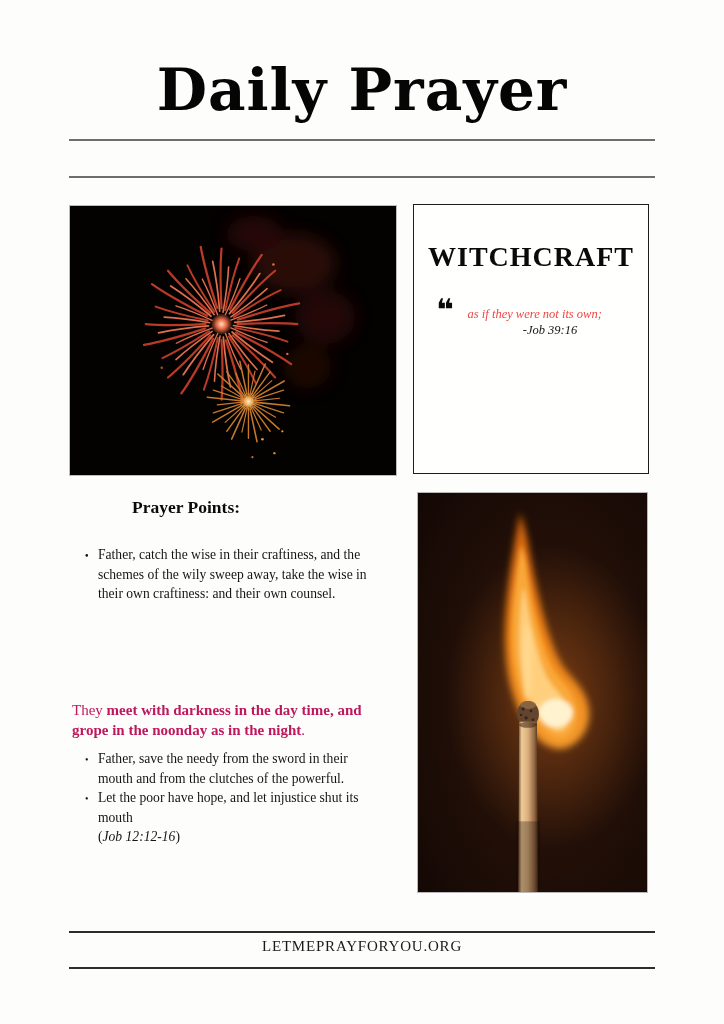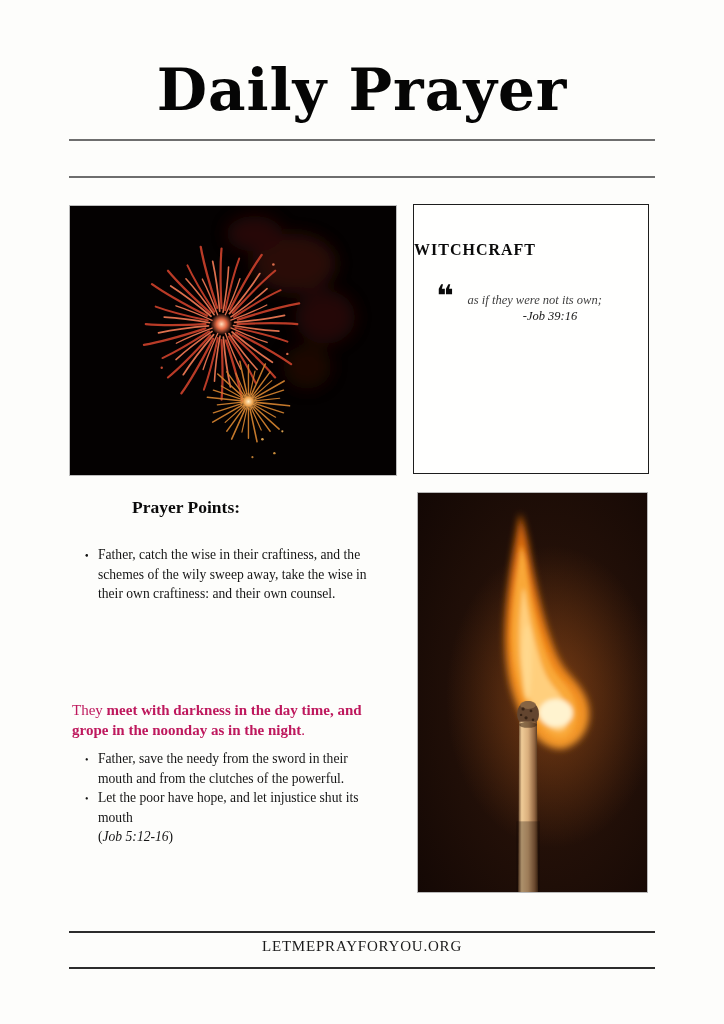--- a/index.html
+++ b/index.html
@@ -27,31 +27,31 @@
   .fireworks-fig{
     position:absolute;left:69px;top:205px;width:328px;height:271px;
     background:#040101;border:1px solid #bdbdbd;box-sizing:border-box;
   }
   .fireworks-fig svg,.match-fig svg{display:block;width:100%;height:100%;}
   .feature-box{
     position:absolute;left:413px;top:204px;width:236px;height:270px;
     background:#fffffe;border:1.6px solid #1d1d1d;box-sizing:border-box;
   }
   .feature-title{
-    margin-top:36px;font-weight:bold;font-size:16px;
+    margin-top:36px;text-align:center;font-weight:bold;font-size:28px;
     letter-spacing:1px;color:#0a0a0a;
   }
   .quote-row{display:flex;align-items:flex-start;margin:24px 0 0 22px;}
   .quote-mark{
     font-family:"DejaVu Sans",sans-serif;font-weight:bold;
     font-size:30px;line-height:26px;color:#0a0a0a;flex:0 0 auto;
   }
   .quote-text{
     font-style:italic;font-size:12.5px;line-height:16px;
-    margin:9px 6px 0 14px;color:#404040;
+    margin:9px 6px 0 14px;color:#ef4444;
   }
   .quote-ref{
     text-align:center;padding-left:38px;
     font-style:italic;font-size:12.5px;color:#161616;
   }
   
   .prayer-heading{
     position:absolute;left:88px;top:497px;
     font-size:17.5px;font-weight:bold;color:#0a0a0a;margin-left:44px;
   }
@@ -210,21 +210,21 @@
   <p class="verse"><span>They </span><span class="b">meet with darkness in the day time, and grope in the noonday as in the night</span><span>.</span></p>
 
   <ul class="plist plist-2">
     <li>
       <span class="marker">•</span>
       <span>Father, save the needy from the sword in their mouth and from the clutches of the powerful.</span>
     </li>
     <li>
       <span class="marker">•</span>
       <span>Let the poor have hope, and let injustice shut its mouth</span><br>
-      <span><span>(</span><span class="ref-italic">Job 5:12-16</span><span>)</span></span>
+      <span><span>(</span><span class="ref-italic">Job 12:12-16</span><span>)</span></span>
     </li>
   </ul>
 
   <div class="match-fig">
     <svg viewBox="0 0 231 401" preserveAspectRatio="none">
       <defs>
         <radialGradient id="mBg" cx="58%" cy="52%" r="80%">
           <stop offset="0" stop-color="#3a1d0d"></stop>
           <stop offset="0.45" stop-color="#231008"></stop>
           <stop offset="1" stop-color="#120704"></stop>

